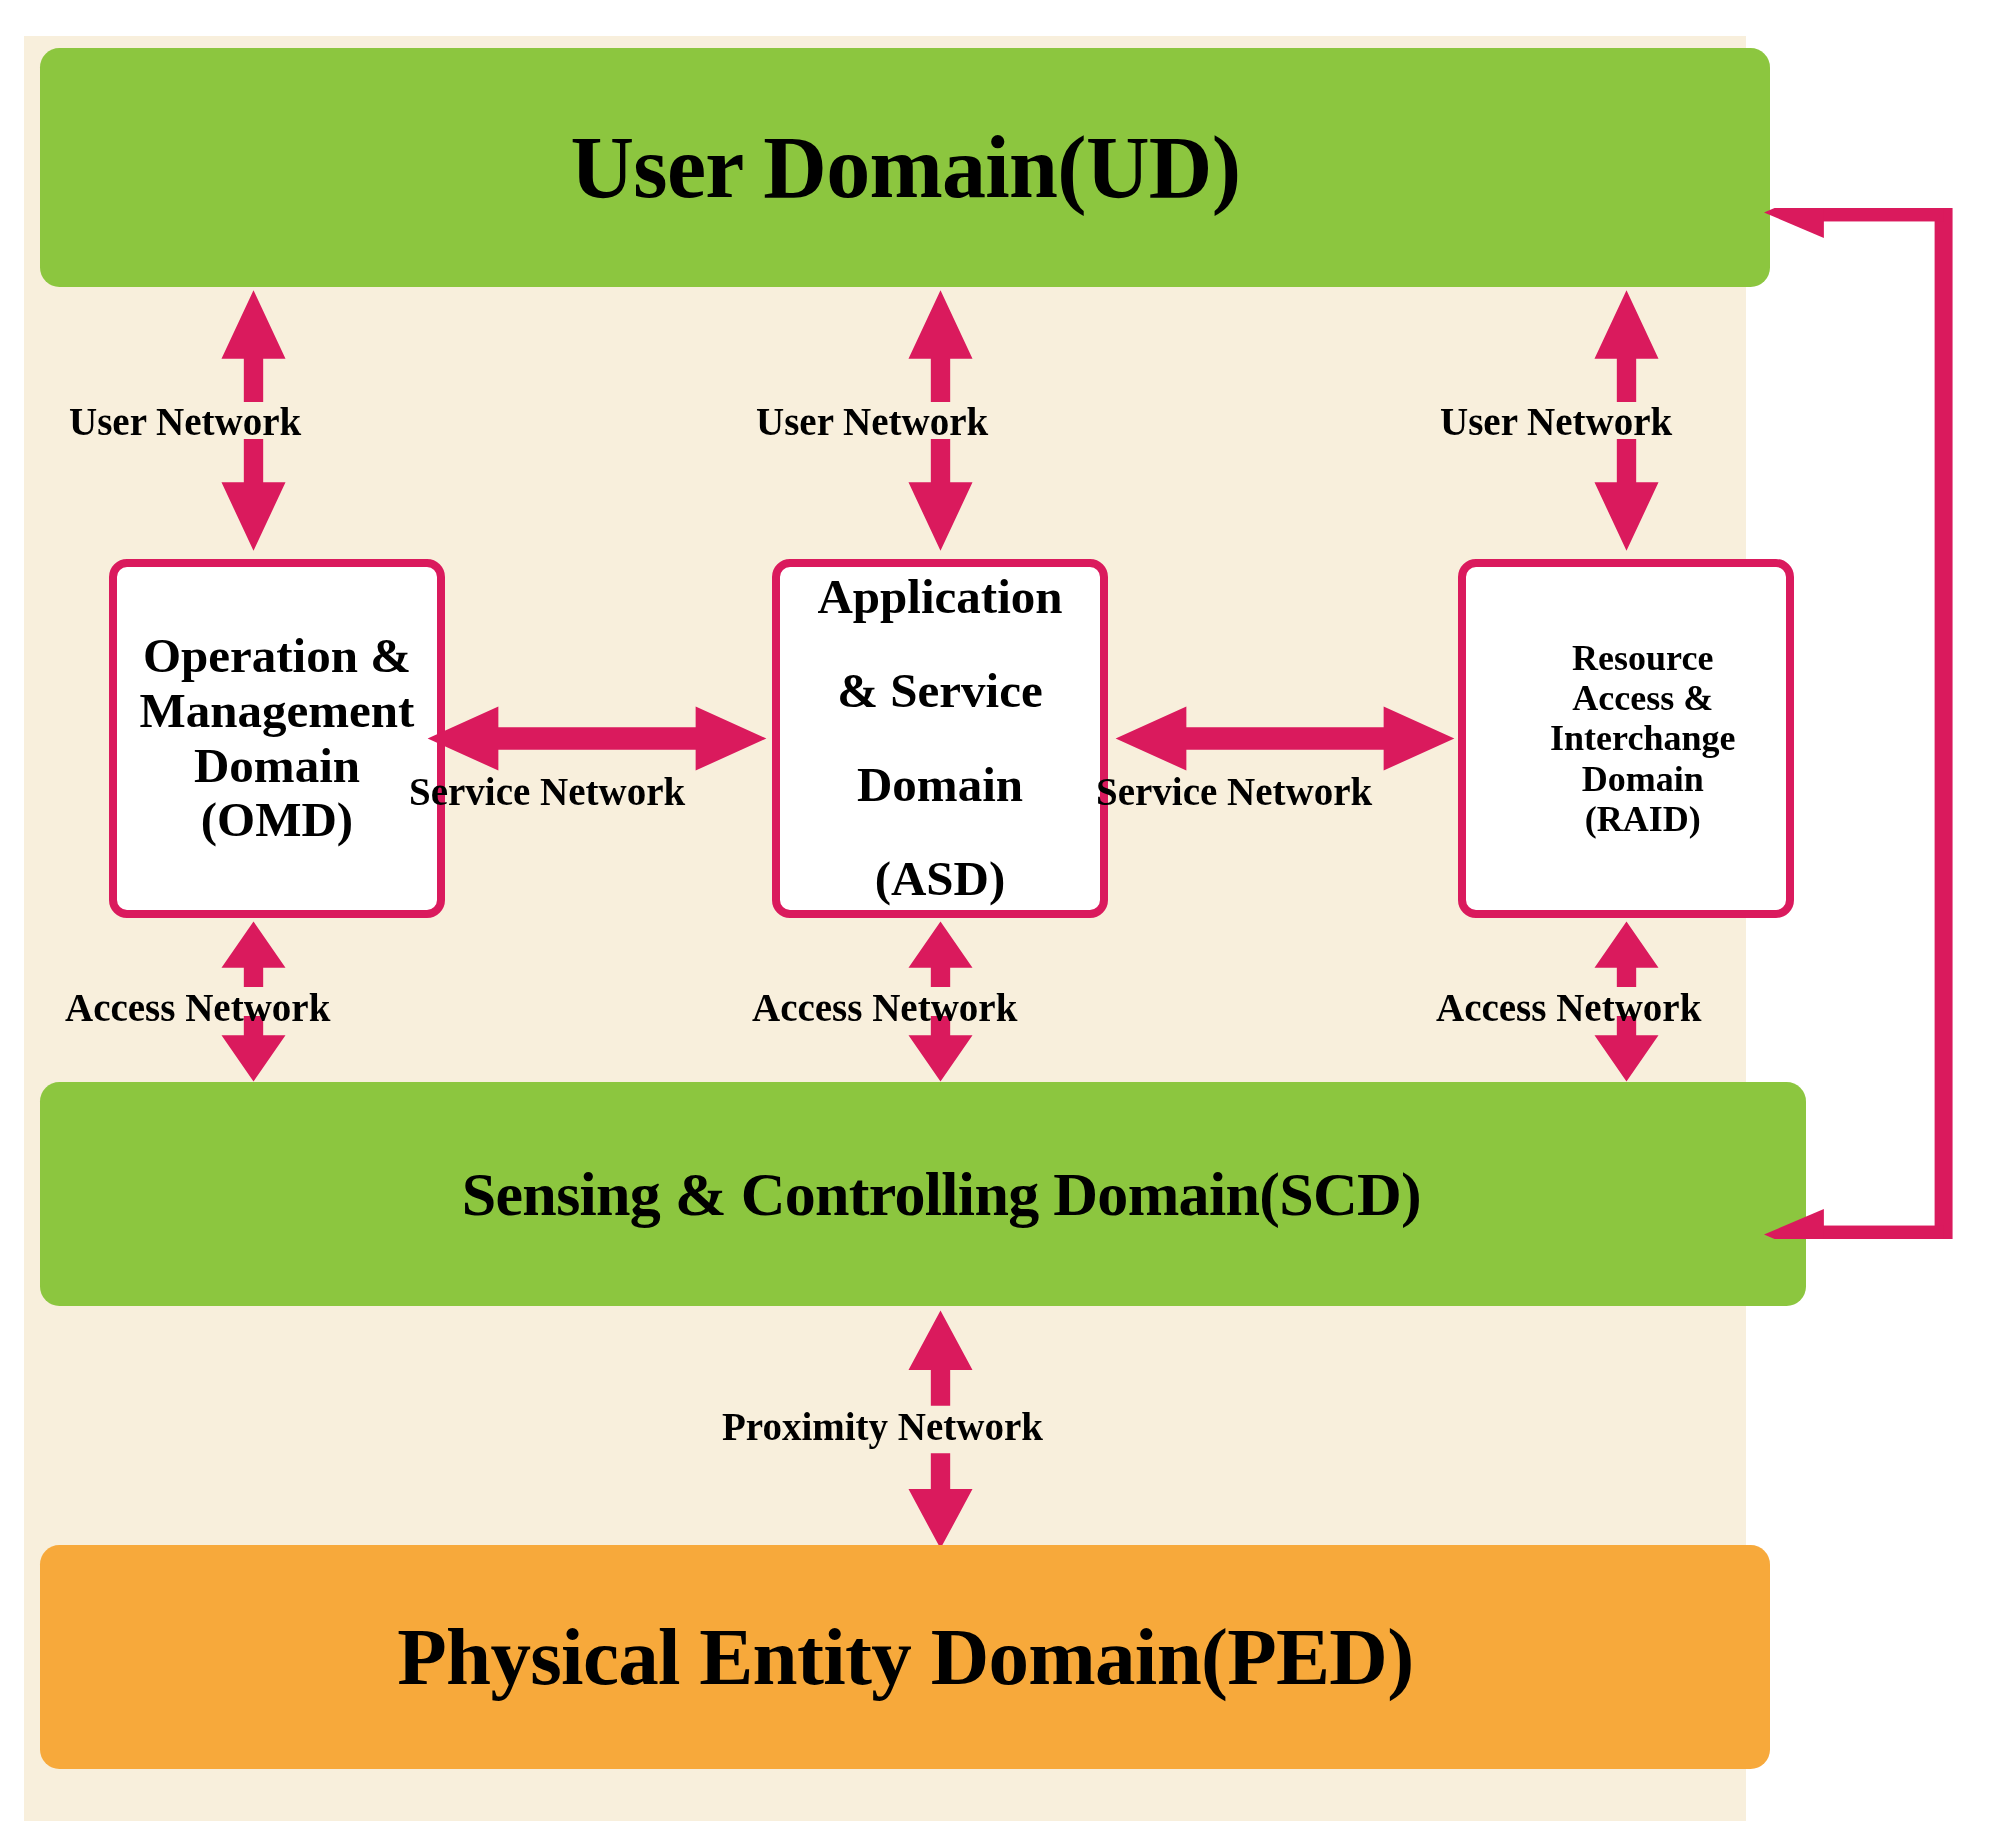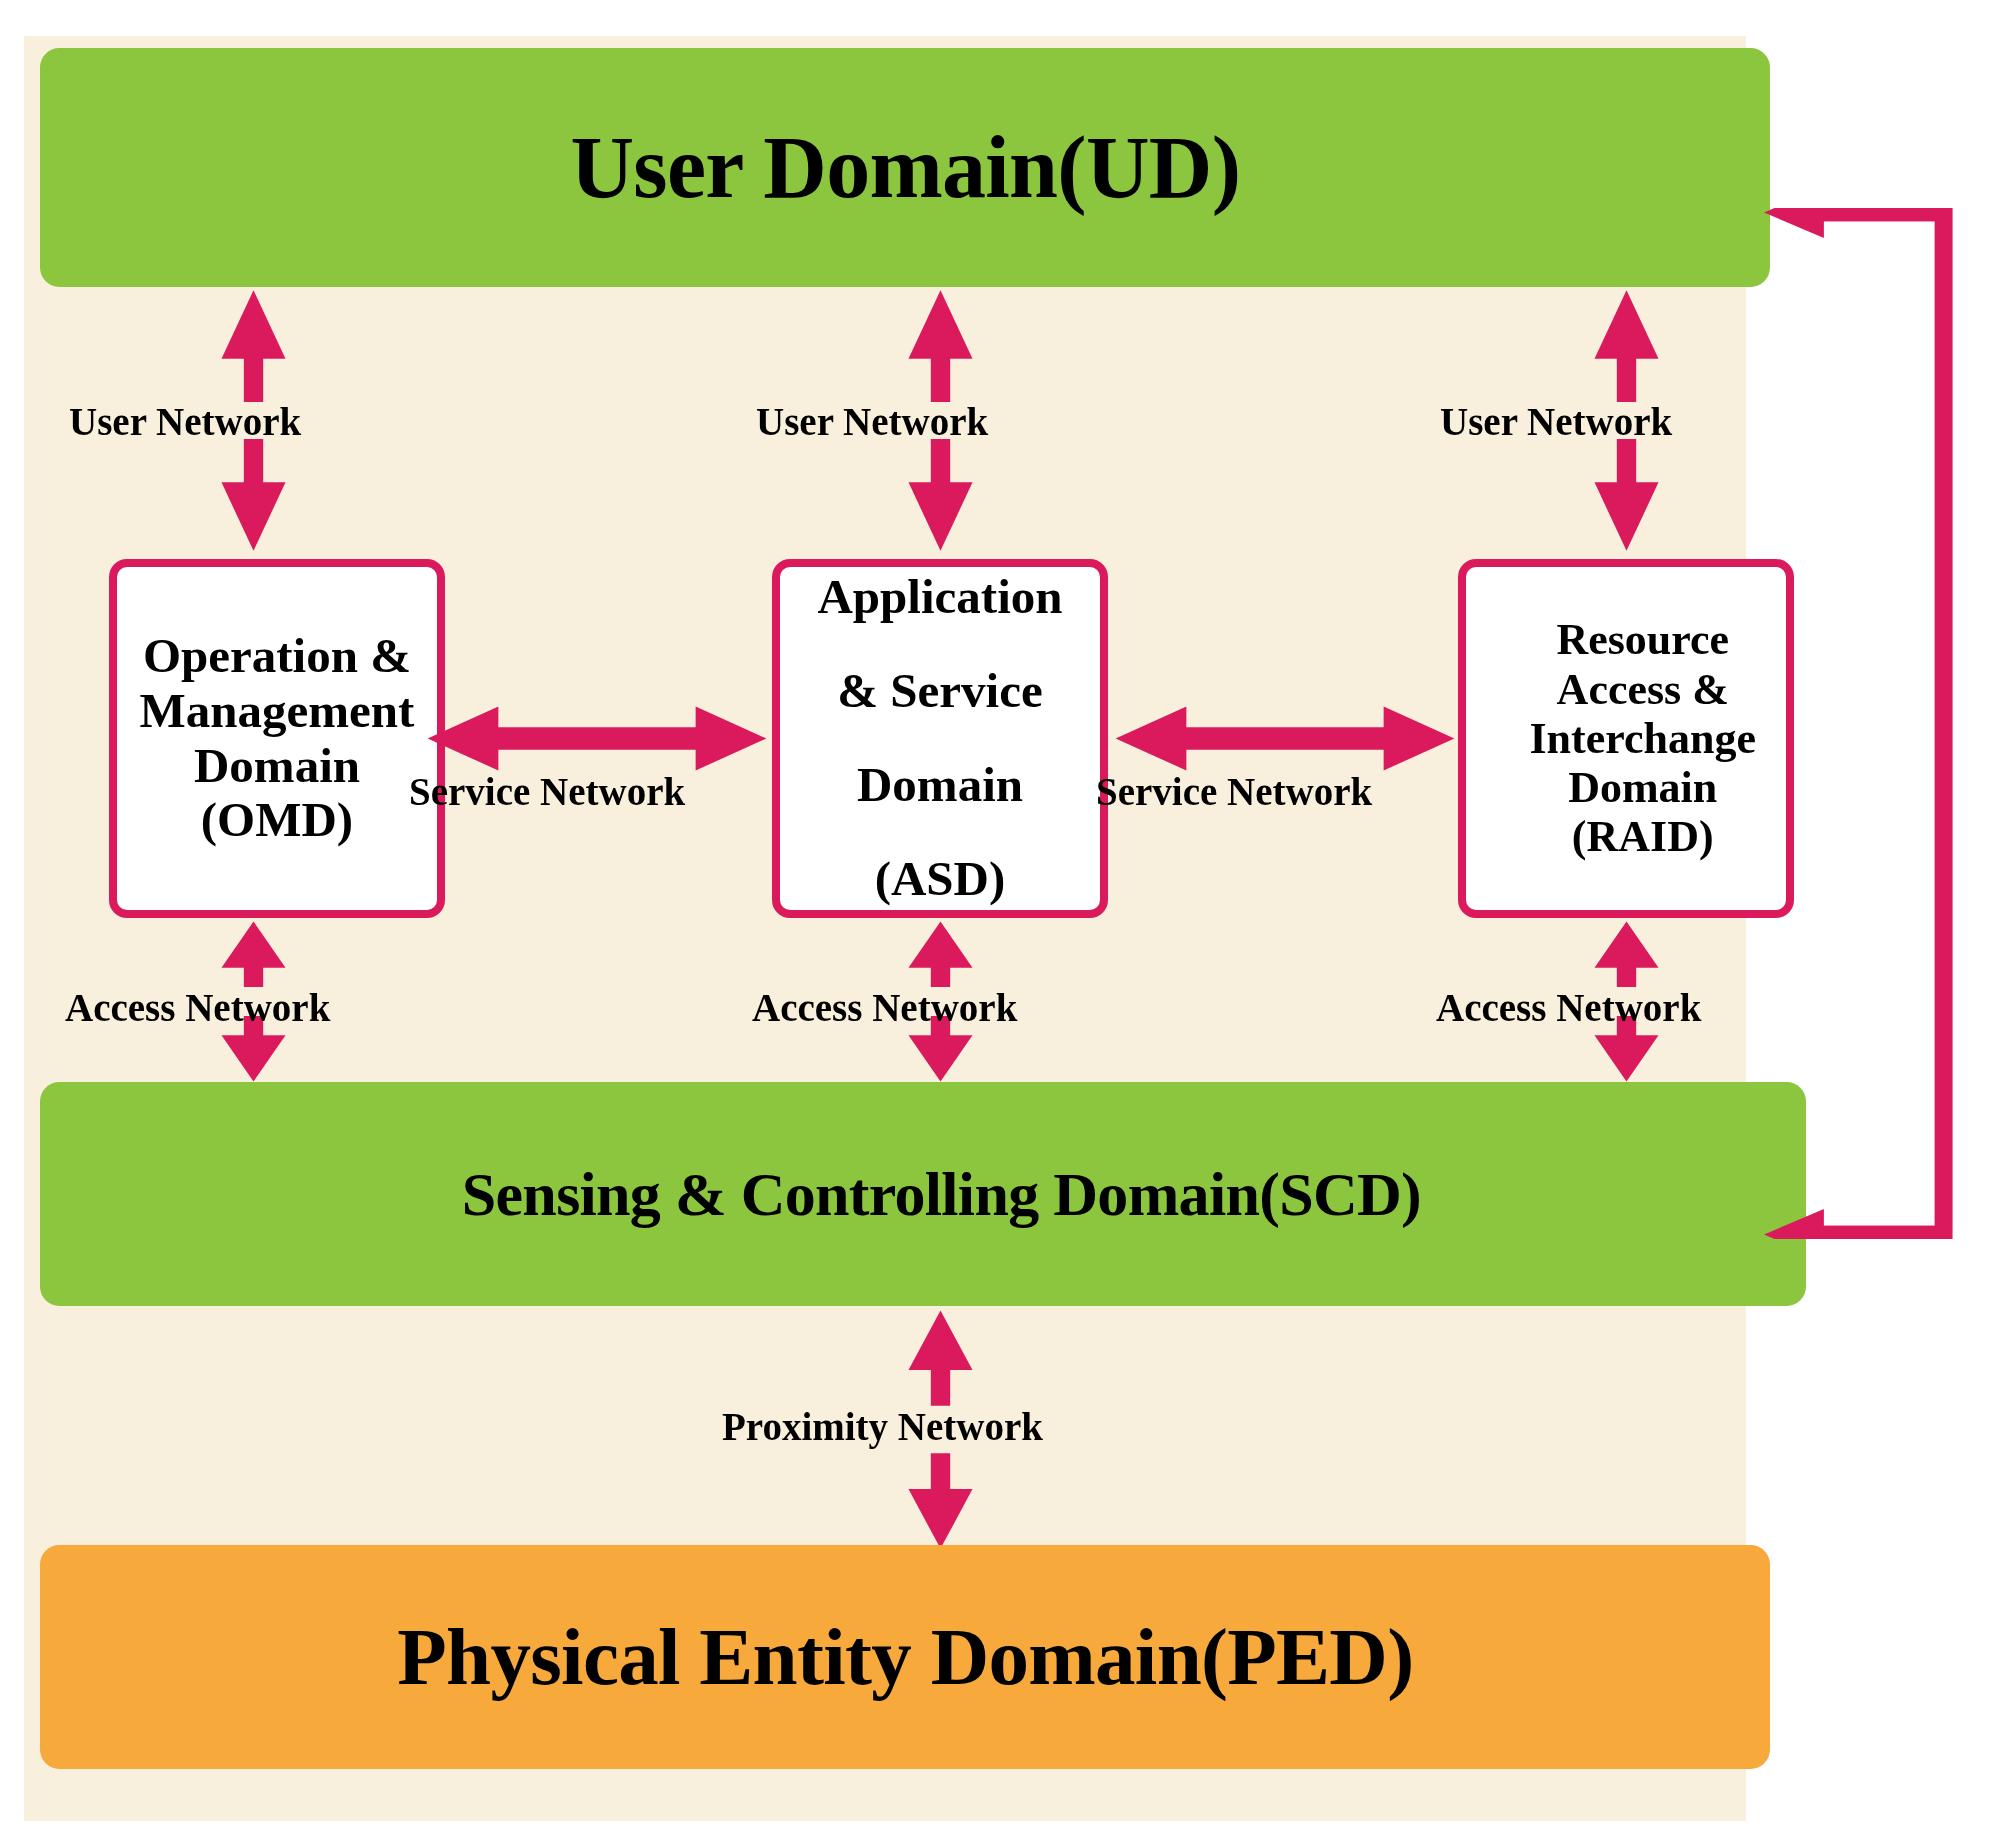--- a/index.html
+++ b/index.html
@@ -143,21 +143,21 @@
     <span class="ln">(OMD)</span>
   </div>
 
   <div class="domain-box" id="asd-box">
     <span class="ln">Application</span>
     <span class="ln">&amp; Service</span>
     <span class="ln">Domain</span>
     <span class="ln">(ASD)</span>
   </div>
 
-  <div class="domain-box" id="raid-box" style="font-size:44px;padding-left:41px;">
+  <div class="domain-box" id="raid-box" style="font-size:36px;padding-left:41px;">
     <span class="ln">Resource</span>
     <span class="ln">Access &amp;</span>
     <span class="ln">Interchange</span>
     <span class="ln">Domain</span>
     <span class="ln">(RAID)</span>
   </div>
 
   <svg class="harrow" style="left:403px; top:669px;" width="340" height="67" viewBox="0 0 455 90">
     <polygon fill="#DA1A5D" points="0,45 95,2 95,30 360,30 360,2 455,45 360,88 360,60 95,60 95,88"></polygon>
   </svg>

